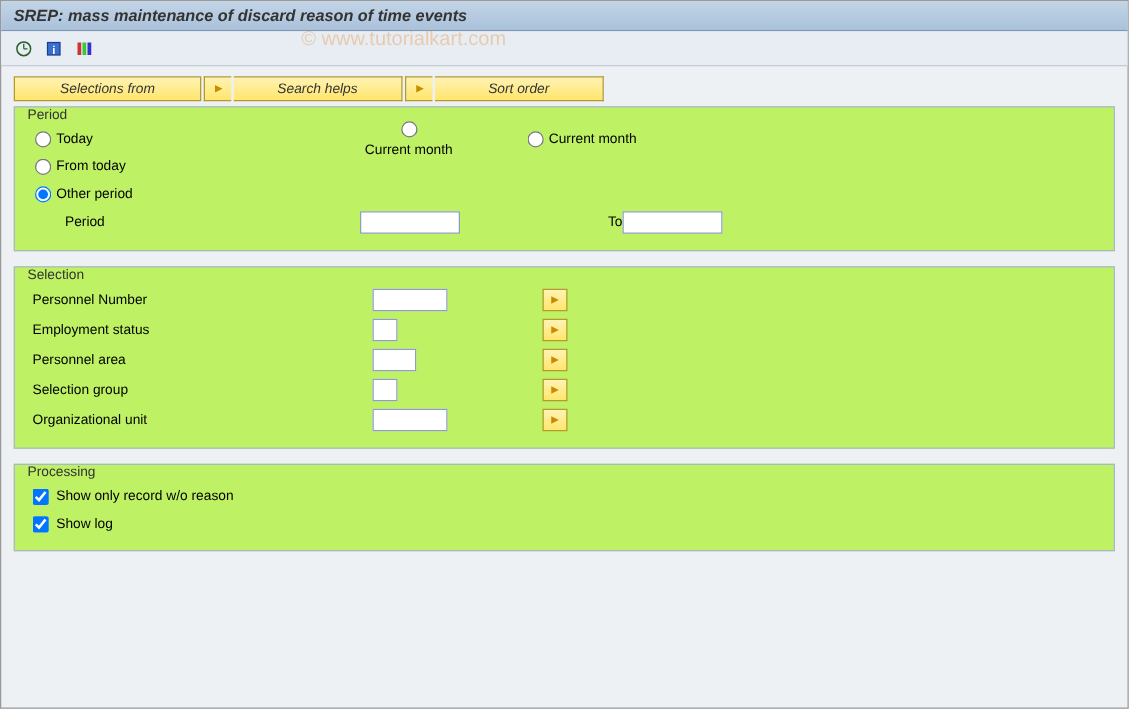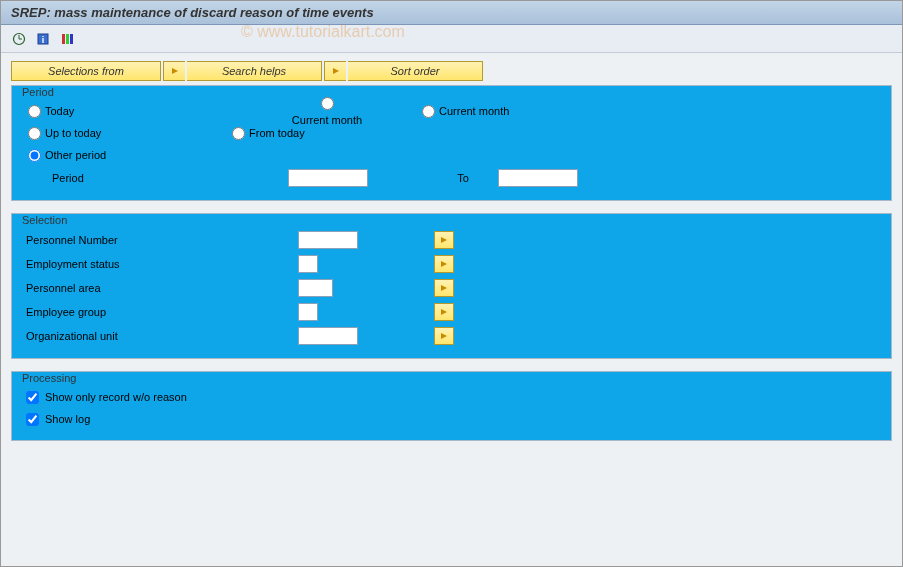--- a/index.html
+++ b/index.html
@@ -56,21 +56,21 @@
       padding: 0 4px;
       width: 22px;
       justify-content: center;
       border-right: none;
     }
     .yellow-btn.wide { width: 135px; justify-content: center; border-left:none;}
     .yellow-btn.first { width: 150px; justify-content: center; }
     .groupbox {
       border: 1px solid #a9b8c8;
       margin-bottom: 12px;
-      background: #0ea5e9;
+      background: #bef264;
       position: relative;
       padding: 14px 10px 10px 10px;
     }
     .groupbox .legend {
       position: absolute;
       top: -1px;
       left: 6px;
       background: #dfe8f0;
       padding: 0 4px;
       font-size: 11px;
@@ -92,21 +92,21 @@
     .radio-cell input { margin:0; }
     .period-row1 .radio-cell:nth-child(1){ width: 210px; padding-left: 6px;}
     .period-row1 .radio-cell:nth-child(2){ width: 190px; flex-direction: column;}
     .period-row1 .radio-cell:nth-child(3){ }
     .period-row2 .radio-cell:nth-child(1){ width: 210px; padding-left: 6px;}
     .period-row2 .radio-cell:nth-child(2){ }
     .period-row3 { display: flex; align-items: center; height: 22px; }
     .period-row3 .radio-cell{ width: 210px; padding-left: 6px;}
     .period-row4 { display:flex; align-items:center; height:24px; padding-left: 30px;}
     .period-row4 .lbl { width: 236px;}
-    .period-row4 .to-lbl { width: 70px; text-align:center; margin-left: 60px;}
+    .period-row4 .to-lbl { width: 70px; text-align:right; margin-left: 60px;}
     input.text {
       height: 18px;
       border: 1px solid #8ca0b8;
       background: #fff;
       font-size: 11px;
       padding: 0 2px;
     }
     .w80 { width: 80px; }
     .w60 { width: 60px; }
     .w35 { width: 35px; }
@@ -201,24 +201,20 @@
             <span>Current month</span>
           </label>
       <label class="radio-cell">
             <input type="radio" name="period" style="">
             <span>Current month</span>
           </label>
     </div>
     <div class="period-row2">
       <label class="radio-cell">
             <input type="radio" name="period" style="">
-            <span>Up to today</span>
-          </label>
-      <label class="radio-cell">
-            <input type="radio" name="period" style="">
             <span>From today</span>
           </label>
     </div>
     <div class="period-row3">
       <label class="radio-cell">
             <input type="radio" name="period" checked="" style="">
             <span>Other period</span>
           </label>
     </div>
     <div class="period-row4">
@@ -252,21 +248,21 @@
     <div class="sel-row">
       <span class="lbl">Personnel area</span>
       <span class="inputcol"><input class="text w35" value="" style=""></span>
       <div class="multi-btn">
             <svg width="10" height="10" viewBox="0 0 10 10">
               <path d="M2 2 L8 5 L2 8 Z" fill="#c98a00"></path>
             </svg>
           </div>
     </div>
     <div class="sel-row">
-      <span class="lbl">Employee group</span>
+      <span class="lbl">Selection group</span>
       <span class="inputcol"><input class="text w20" value="" style=""></span>
       <div class="multi-btn">
             <svg width="10" height="10" viewBox="0 0 10 10">
               <path d="M2 2 L8 5 L2 8 Z" fill="#c98a00"></path>
             </svg>
           </div>
     </div>
     <div class="sel-row">
       <span class="lbl">Organizational unit</span>
       <span class="inputcol"><input class="text w60" value="" style=""></span>

